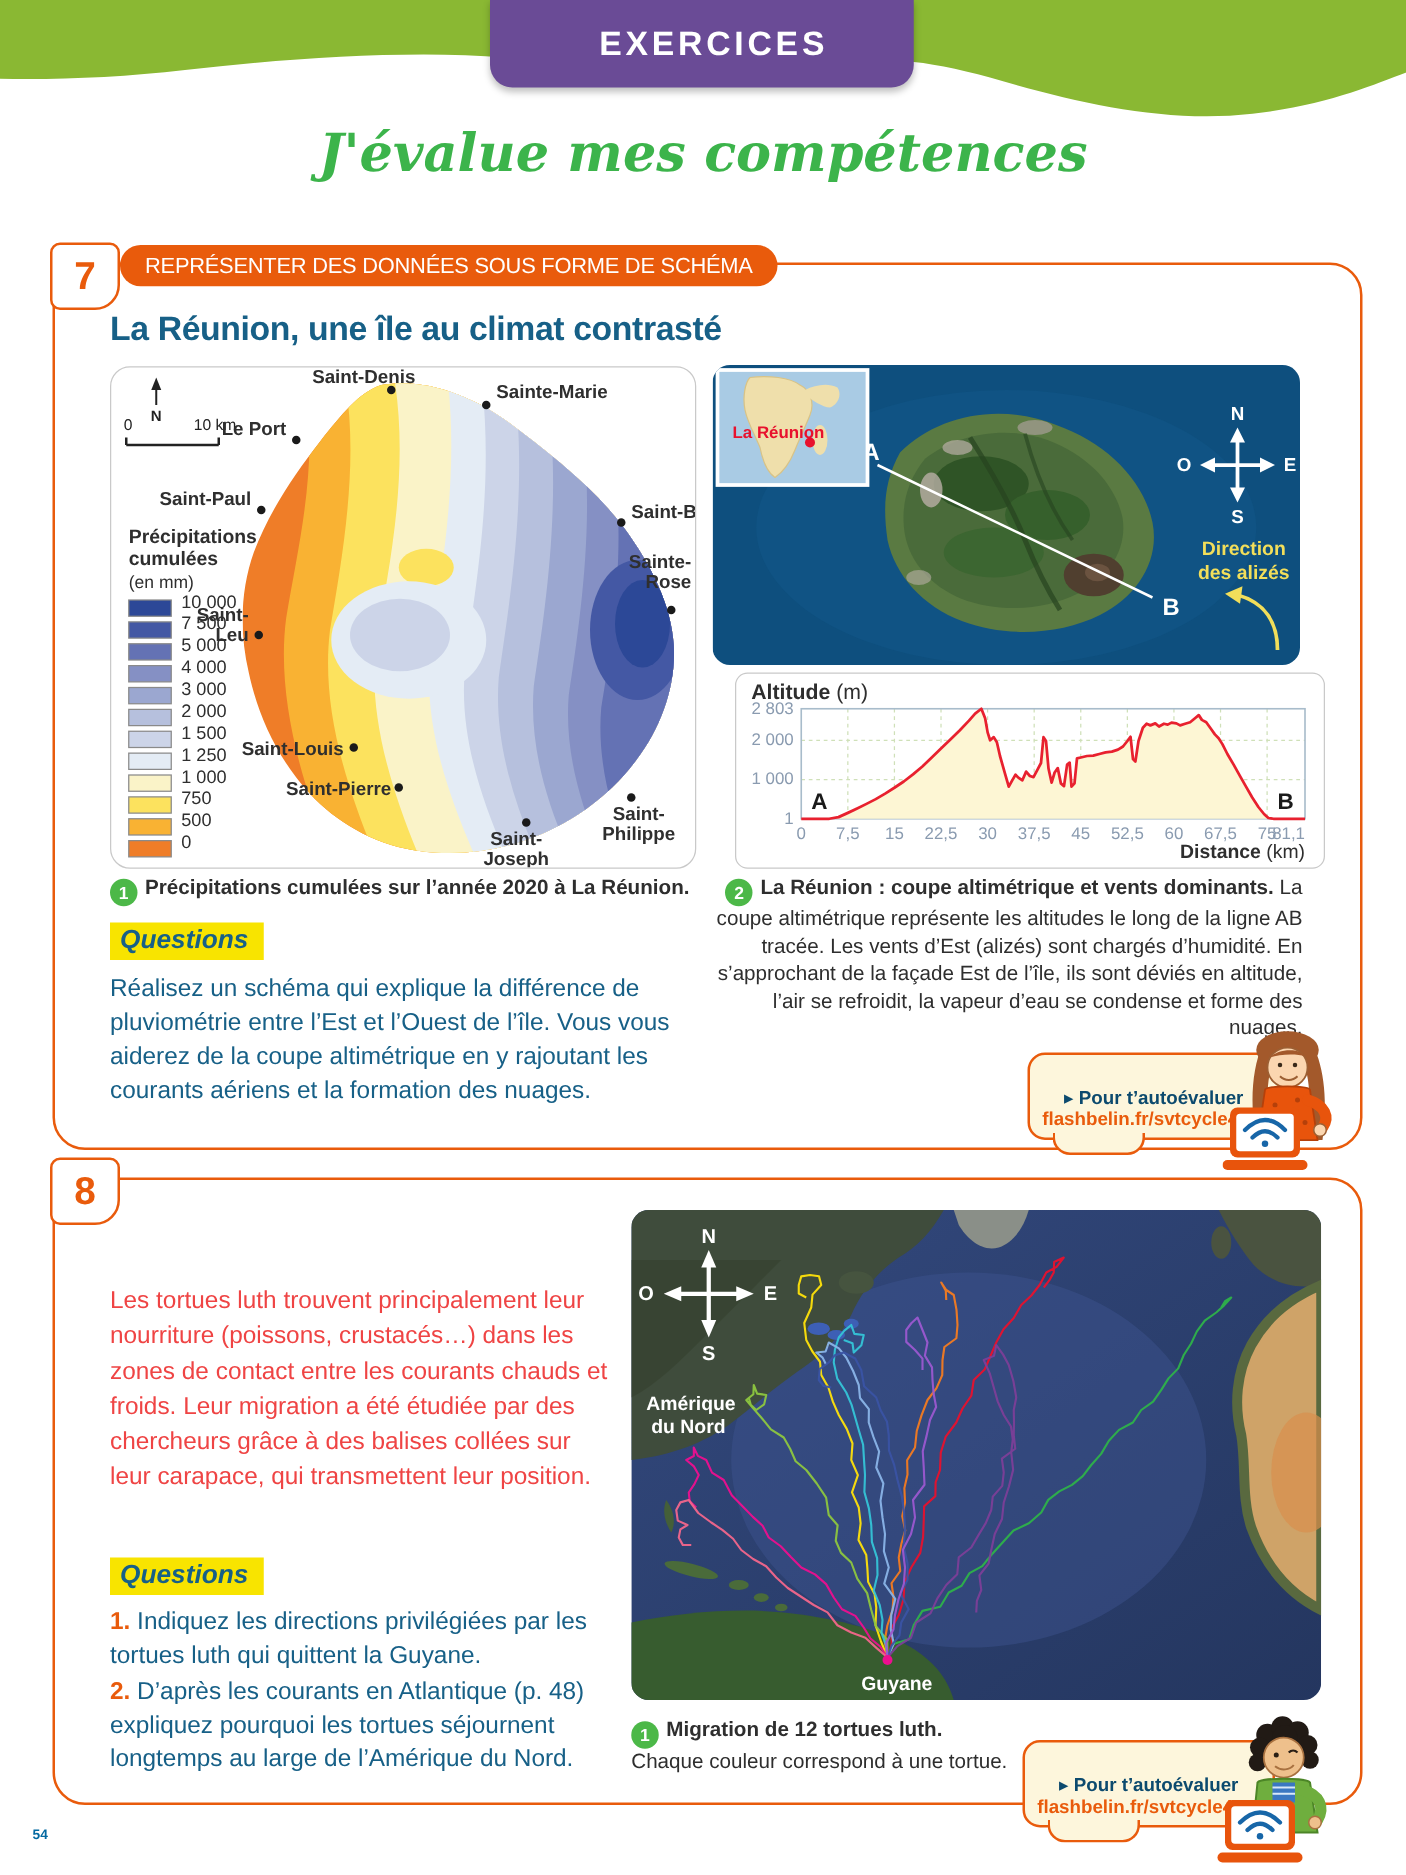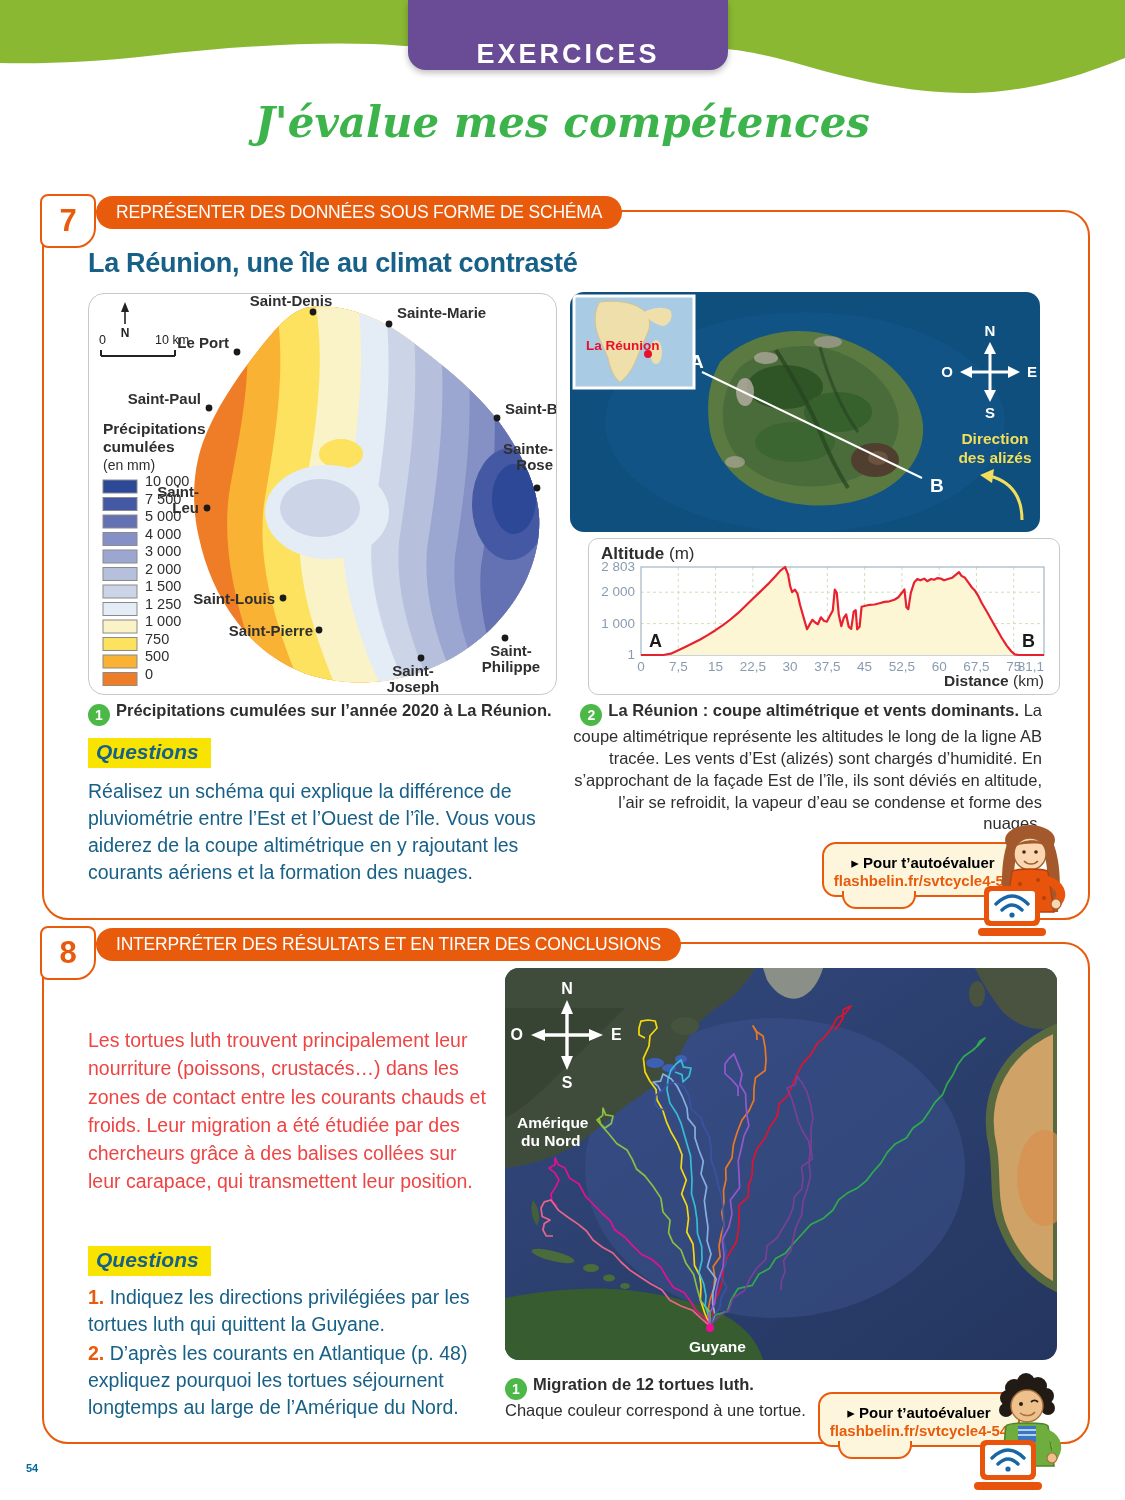--- a/index.html
+++ b/index.html
@@ -2,24 +2,24 @@
 <html><head>
 <meta charset="utf-8">
 <style>
   html,body{margin:0;padding:0;background:#fff;}
   .page{position:relative;width:1125px;height:1500px;background:#ffffff;overflow:hidden;
         font-family:"Liberation Sans","DejaVu Sans",sans-serif;}
   .abs{position:absolute;}
   svg text{font-family:"Liberation Sans","DejaVu Sans",sans-serif;}
 
   
-  .banner-tab{position:absolute;left:408px;top:0;width:320px;height:70px;background:#6a4b96;
+  .banner-tab{position:absolute;left:392px;top:0;width:320px;height:70px;background:#6a4b96;
     border-radius:0 0 18px 18px;box-shadow:0 3px 6px rgba(0,0,0,.25);
-    display:flex;align-items:flex-end;justify-content:center;color:#fff;
-    font-size:27px;font-weight:700;letter-spacing:3px;}
+    display:flex;align-items:center;justify-content:center;color:#fff;
+    font-size:27px;font-weight:700;letter-spacing:3px;padding-left:19px;}
   .page-title{position:absolute;left:0;top:98px;width:1125px;text-align:center;
     font-family:"DejaVu Serif","Liberation Serif",serif;font-style:italic;font-weight:700;
     font-size:42px;color:#3cb44b;}
 
   
   .ex-box{position:absolute;border:2.5px solid #e95b0c;border-radius:4px 26px 26px 26px;background:#fff;}
   .ex-badge{position:absolute;width:52px;height:50px;background:#fff;border:2.5px solid #e95b0c;
     border-radius:8px 8px 20px 8px;display:flex;align-items:center;justify-content:center;
     color:#e95b0c;font-size:31px;font-weight:700;z-index:5;}
   .ex-pill{position:absolute;height:33px;background:#e95b0c;border-radius:17px;color:#ffffff;
@@ -37,21 +37,21 @@
 
   .q-label{position:absolute;background:#f8e400;color:#176087;font-weight:700;font-style:italic;
     font-size:21px;padding:2px 12px 4px 8px;}
   .q-text{position:absolute;color:#176087;font-size:19.5px;line-height:1.38;}
   .q-num{color:#e95b0c;font-weight:700;}
 
   .intro-text{position:absolute;color:#ef4444;font-size:19.5px;line-height:1.45;}
 
   .autoeval{position:absolute;background:#fdf6dc;border:2px solid #e95b0c;border-radius:14px;
     text-align:center;padding:10px 8px 6px 8px;z-index:6;}
-  .autoeval .l1{color:#000000;font-weight:700;font-size:15px;}
+  .autoeval .l1{color:#0c4a6e;font-weight:700;font-size:15px;margin-top:15px;}
   .autoeval .l2{color:#e95b0c;font-weight:700;font-size:15px;}
   .autoeval .tab{position:absolute;left:18px;bottom:-14px;width:70px;height:16px;background:#fdf6dc;
     border:2px solid #e95b0c;border-top:none;border-radius:0 0 14px 14px;}
 
   .page-num{position:absolute;left:26px;top:1462px;font-size:11px;font-weight:700;color:#0369a1;}
 </style>
 </head>
 <body>
 
 <div class="page">
@@ -312,23 +312,20 @@
         <circle cx="34" cy="93" r="2.6" fill="#1766a8" stroke="none"></circle>
       </g>
       <rect x="0" y="106" width="68" height="8" rx="4" fill="#e8540c"></rect>
     </g>
   </svg>
 
   <div class="ex-box" style="left:42px;top:942px;width:1044px;height:498px;"></div>
   <div class="ex-badge" style="left:40px;top:926px;">
     <span>8</span>
   </div>
-  <div class="ex-pill" style="left:96px;top:928px;">
-    <span>INTERPRÉTER DES RÉSULTATS ET EN TIRER DES CONCLUSIONS</span>
-  </div>
   <div class="intro-text" style="left:88px;top:1026px;width:400px;">Les tortues luth trouvent principalement leur nourriture (poissons, crustacés…) dans les zones de contact entre les courants chauds et froids. Leur migration a été étudiée par des chercheurs grâce à des balises collées sur leur carapace, qui transmettent leur position.</div>
 
   <div class="abs" style="left:505px;top:968px;width:552px;height:392px;border-radius:14px;overflow:hidden;">
     <svg id="turtleMap" width="552" height="392" viewBox="0 0 552 392">
       <defs>
         <linearGradient id="oceanGrad" x1="0" y1="0" x2="1" y2="1">
           <stop offset="0" stop-color="#33497e"></stop>
             <stop offset="1" stop-color="#24365f"></stop>
         </linearGradient>
       </defs>

